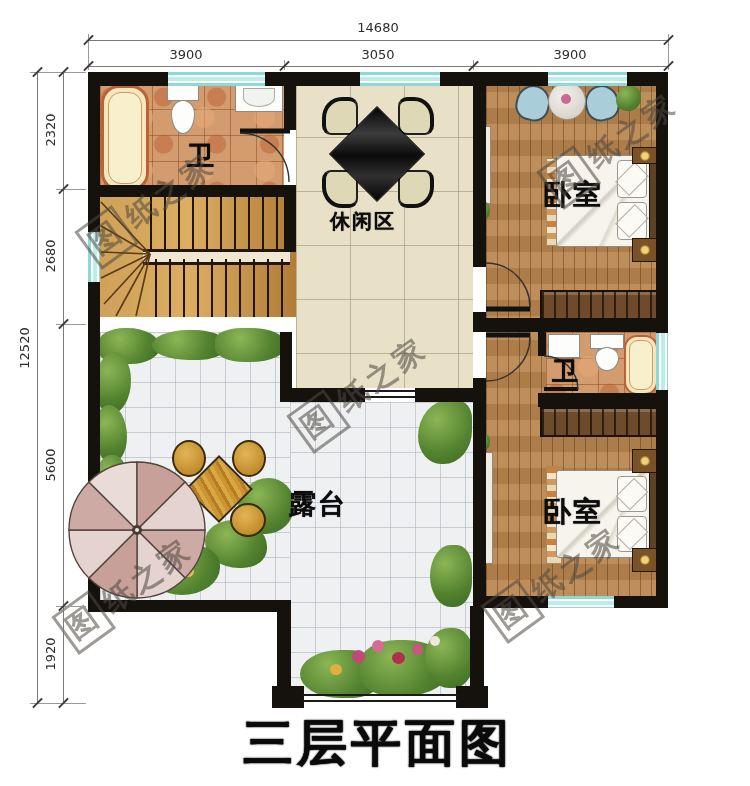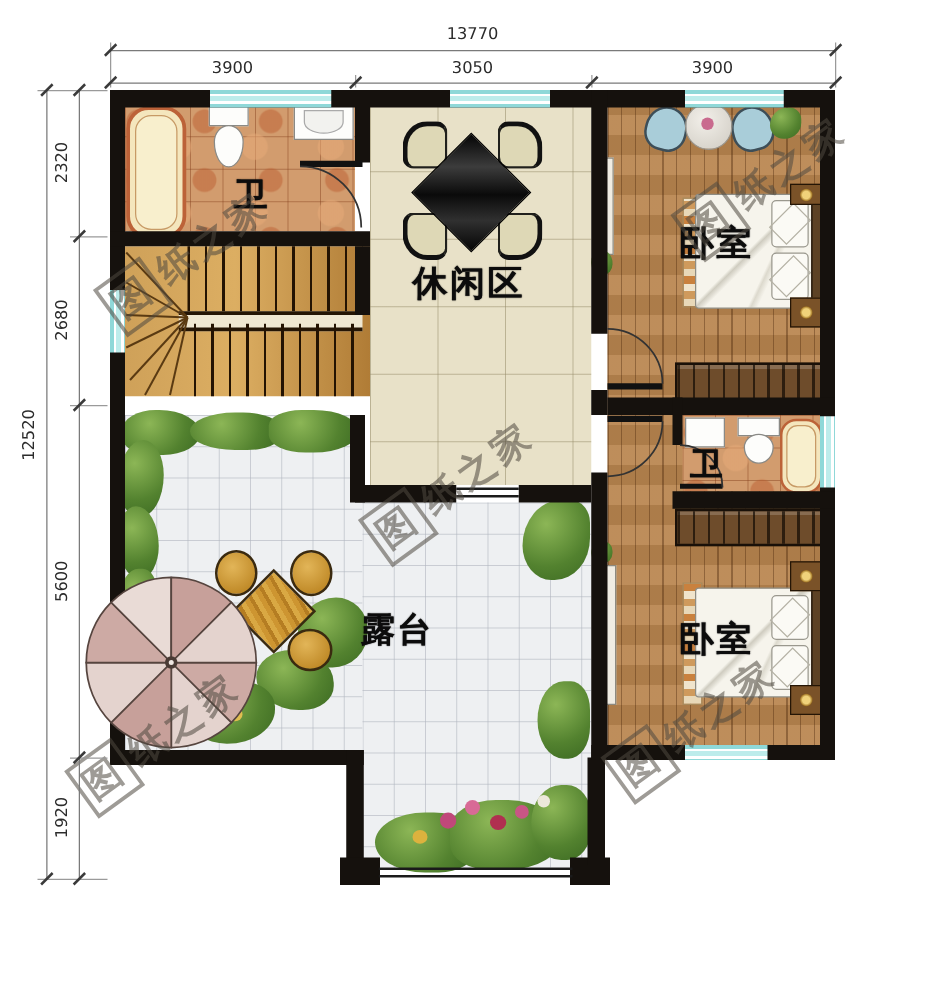--- a/index.html
+++ b/index.html
@@ -250,40 +250,40 @@
       <path d="M0 0 L-68 0 A68 68 0 0 1 -48.1 -48.1 Z" fill="#cdaaa4" stroke="#56453f" stroke-width="1.4"></path>
       <path d="M0 0 L-48.1 -48.1 A68 68 0 0 1 0 -68 Z" fill="#e9dbd6" stroke="#56453f" stroke-width="1.4"></path>
       <path d="M0 0 L0 -68 A68 68 0 0 1 48.1 -48.1 Z" fill="#c7a09a" stroke="#56453f" stroke-width="1.4"></path>
       <path d="M0 0 L48.1 -48.1 A68 68 0 0 1 68 0 Z" fill="#e4d3ce" stroke="#56453f" stroke-width="1.4"></path>
       <circle cx="0" cy="0" r="5" fill="#4a3b35"></circle>
       <circle cx="0" cy="0" r="2" fill="#efe7e2"></circle>
     </g>
   </svg>
 
   <div class="room-label" style="left:187px;top:138px;font-size:27px;">卫</div>
-  <div class="room-label" style="left:330px;top:208px;font-size:28px;">休闲区</div>
+  <div class="room-label" style="left:330px;top:208px;font-size:20px;">休闲区</div>
   <div class="room-label" style="left:543px;top:176px;font-size:28px;">卧室</div>
   <div class="room-label" style="left:552px;top:354px;font-size:26px;">卫</div>
   <div class="room-label" style="left:543px;top:493px;font-size:28px;">卧室</div>
   <div class="room-label" style="left:289px;top:486px;font-size:27px;">露台</div>
 
   <div class="wm" style="left:150px;top:206px;"><span class="wm-box">图</span><span>纸之家</span></div>
   <div class="wm" style="left:362px;top:390px;"><span class="wm-box">图</span><span>纸之家</span></div>
   <div class="wm" style="left:612px;top:146px;"><span class="wm-box">图</span><span>纸之家</span></div>
   <div class="wm" style="left:556px;top:580px;"><span class="wm-box">图</span><span>纸之家</span></div>
   <div class="wm" style="left:127px;top:591px;"><span class="wm-box">图</span><span>纸之家</span></div>
 
   <div class="ext" style="left:88px;top:34px;width:1px;height:36px;"></div>
   <div class="ext" style="left:668px;top:34px;width:1px;height:36px;"></div>
   <div class="ext" style="left:284px;top:60px;width:1px;height:10px;"></div>
   <div class="ext" style="left:473px;top:60px;width:1px;height:10px;"></div>
   <div class="dim-line-h" style="left:88px;top:40px;width:580px;"></div>
   <div class="tick" style="left:82px;top:39px;"></div>
   <div class="tick" style="left:662px;top:39px;"></div>
-  <div class="dim-label" style="left:378px;top:20px;">13770</div>
+  <div class="dim-label" style="left:378px;top:20px;">14680</div>
   <div class="dim-line-h" style="left:88px;top:66px;width:580px;"></div>
   <div class="tick" style="left:82px;top:65px;"></div>
   <div class="tick" style="left:278px;top:65px;"></div>
   <div class="tick" style="left:467px;top:65px;"></div>
   <div class="tick" style="left:662px;top:65px;"></div>
   <div class="dim-label" style="left:186px;top:47px;">3900</div>
   <div class="dim-label" style="left:378px;top:47px;">3050</div>
   <div class="dim-label" style="left:570px;top:47px;">3900</div>
 
   <div class="ext" style="left:30px;top:72px;width:56px;height:1px;"></div>
@@ -299,14 +299,15 @@
   <div class="tick" style="left:57px;top:71px;"></div>
   <div class="tick" style="left:57px;top:188px;"></div>
   <div class="tick" style="left:57px;top:323px;"></div>
   <div class="tick" style="left:57px;top:605px;"></div>
   <div class="tick" style="left:57px;top:702px;"></div>
   <div class="dim-label-v" style="left:50px;top:130px;">2320</div>
   <div class="dim-label-v" style="left:50px;top:256px;">2680</div>
   <div class="dim-label-v" style="left:50px;top:465px;">5600</div>
   <div class="dim-label-v" style="left:50px;top:654px;">1920</div>
 
+  <div class="title" style="left:378px;top:710px;font-size:50px;">三层平面图</div>
 
 </div>
 
 </body></html>

